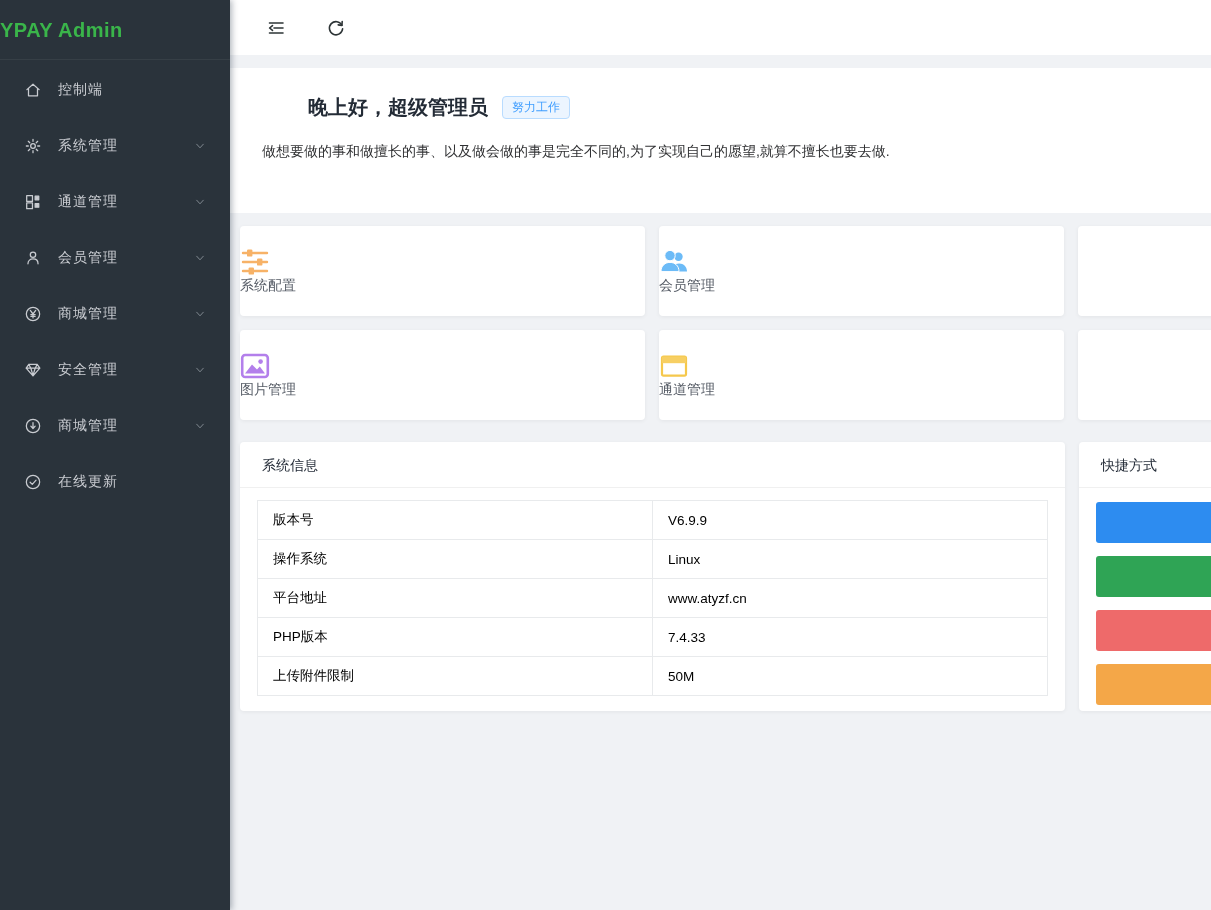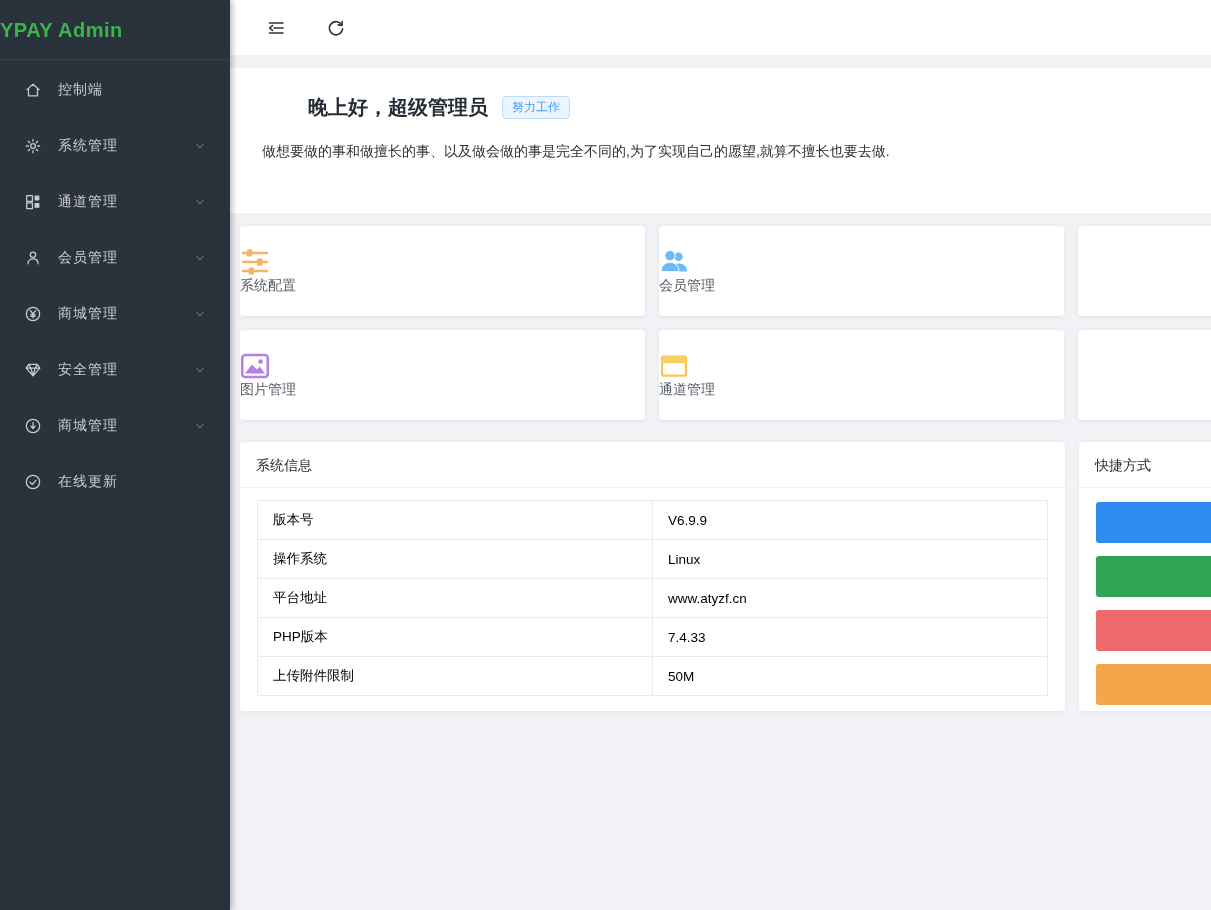--- a/index.html
+++ b/index.html
@@ -39,21 +39,21 @@
   .card{width:405px;height:90px;background:#fff;border-radius:4px;
     box-shadow:0 1px 4px rgba(0,0,0,.06);display:flex;flex-direction:column;
     align-items:flex-start;justify-content:center;cursor:pointer;}
   .card-label{font-size:14px;color:#565c66;}
   .card-icon{width:30px;height:30px;}
 
   .panels-row{display:flex;gap:14px;margin:22px 0 0 10px;}
   .panel{background:#fff;border-radius:4px;box-shadow:0 1px 4px rgba(0,0,0,.06);height:269px;}
   .panel-main{width:825px;}
   .panel-side{width:405px;}
-  .panel-header{height:46px;line-height:46px;padding:0 16px;font-size:14px;color:#1f2733;
+  .panel-header{height:46px;line-height:46px;padding:0 22px;font-size:14px;color:#1f2733;
     border-bottom:1px solid #f0f0f0;}
   .panel-body{padding:12px 17px 17px;}
 
   table.info{width:100%;border-collapse:collapse;font-size:13.5px;color:#000000;}
   table.info td{border:1px solid #e8eaec;height:39px;padding:0 15px;width:50%;}
 
   .ql-body{padding:14px 17px 0;}
   .ql-btn{height:41px;border-radius:3px;margin-bottom:13px;cursor:pointer;border:none;
     width:100%;display:block;}
 </style>

